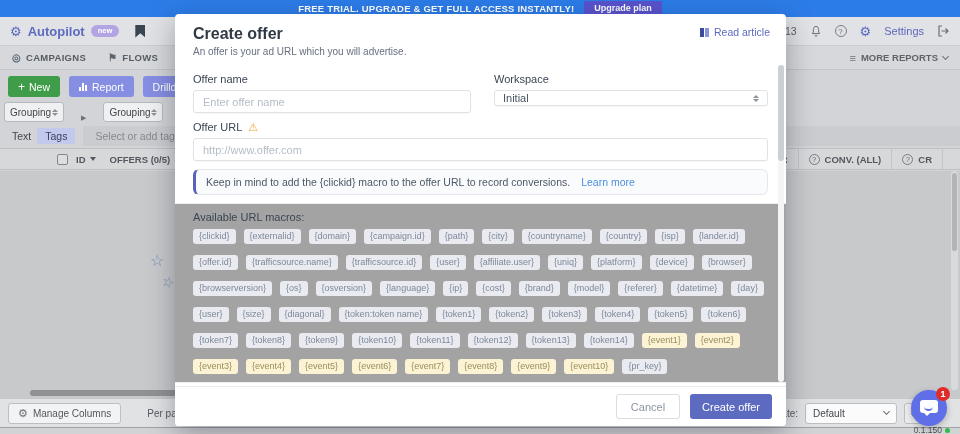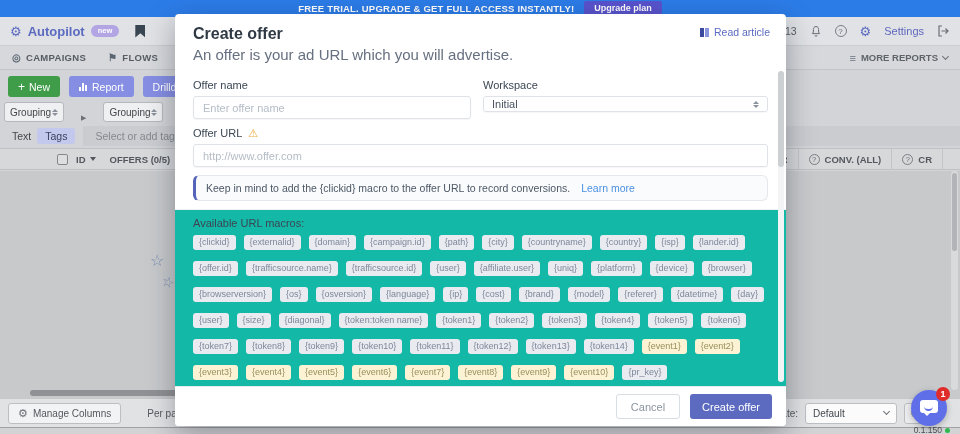--- a/index.html
+++ b/index.html
@@ -135,49 +135,49 @@
   .chat-badge { position:absolute; right:-3px; top:-3px; width:14px; height:14px; border-radius:50%;
                 background:#e02b2b; color:#fff; font-size:9px; font-weight:bold; display:flex;
                 align-items:center; justify-content:center; }
 
   
   .modal { position:absolute; left:175px; top:14px; width:611px; height:412px; background:#fff;
            border-radius:4px; box-shadow:0 8px 28px rgba(20,25,40,.35); z-index:10;
            display:flex; flex-direction:column; overflow:hidden; }
   .m-head { padding:11px 18px 4px; position:relative; }
   .m-title { font-size:16px; font-weight:bold; color:#303a45; }
-  .m-sub { font-size:15px; color:#667080; margin-top:3px; }
+  .m-sub { font-size:10px; color:#667080; margin-top:3px; }
   .read-article { position:absolute; right:16px; top:12px; display:flex; align-items:center; gap:5px;
                   color:#5c6bc0; font-size:10.5px; cursor:pointer; }
   .book-ico { display:inline-flex; gap:1px; }
   .book-ico i { display:block; width:4px; height:9px; }
   .book-ico .b1 { background:#3b4a9f; }
   .book-ico .b2 { background:#8a95dd; }
 
   .m-body { flex:1; min-height:0; padding:0 18px; position:relative; overflow:hidden; }
-  .form-row { display:flex; gap:12px; margin-top:4px; }
+  .form-row { display:flex; gap:23px; margin-top:4px; }
   .col-a { flex:0 0 278px; }
   .col-b { flex:1; }
   .f-label { display:flex; align-items:center; gap:6px; font-size:11px; color:#3b4653; margin:8px 0 5px; }
   .warn { color:#eda93b; font-size:11px; line-height:1; }
   .opt-badge { background:#e5e8eb; color:#8a939e; font-size:7.5px; font-weight:bold; border-radius:2px;
                padding:2px 5px; letter-spacing:.3px; }
   .t-input { width:100%; height:23px; border:1px solid #dfe3e7; border-radius:3px; padding:0 9px;
              font-size:11px; color:#3b4653; font-family:"Liberation Sans",sans-serif; outline:none;
              box-shadow:0 1px 1px rgba(40,50,60,.04); }
   .t-input::placeholder { color:#b4bcc6; }
   .d-select { width:100%; height:16px; border:1px solid #dfe3e7; border-radius:3px; padding:0 8px;
               font-size:11px; color:#4a5462; display:flex; align-items:center; justify-content:space-between;
               cursor:pointer; background:#fff; box-shadow:0 1px 1px rgba(40,50,60,.04); }
 
   .note { margin-top:8px; background:#fafbfd; border:1px solid #e4e8ec; border-left:3px solid #5563b8;
           border-radius:6px; padding:6px 10px; font-size:10.5px; color:#4c5866; }
   .note a { color:#4a90e2; text-decoration:none; margin-left:8px; cursor:pointer; }
 
-  .macros-sec { margin:8px -18px 0; background:#14b8a6; border-top:1px solid #eef0f2;
+  .macros-sec { margin:8px -18px 0; background:#a3a3a3; border-top:1px solid #eef0f2;
                 border-bottom:1px solid #eef0f2; padding:7px 18px 8px; }
   .macros-title { font-size:11px; color:#3b4653; margin-bottom:6px; }
   .chips { display:flex; flex-wrap:wrap; gap:11px 8px; }
   .chip { background:#e9ebf1; color:#7e8798; font-size:9px; border-radius:3px; padding:2px 6px;
           line-height:11px; cursor:pointer; white-space:nowrap; }
   .chip-event { background:#fbf3d3; color:#9a8f5d; }
 
   .m-scroll { position:absolute; right:2px; top:4px; bottom:4px; width:6px; background:#f3f4f5; border-radius:3px; z-index:11; }
   .m-scroll .thumb { position:absolute; top:0; left:0; width:6px; height:96px; background:#cdd0d3; border-radius:3px; }
 

